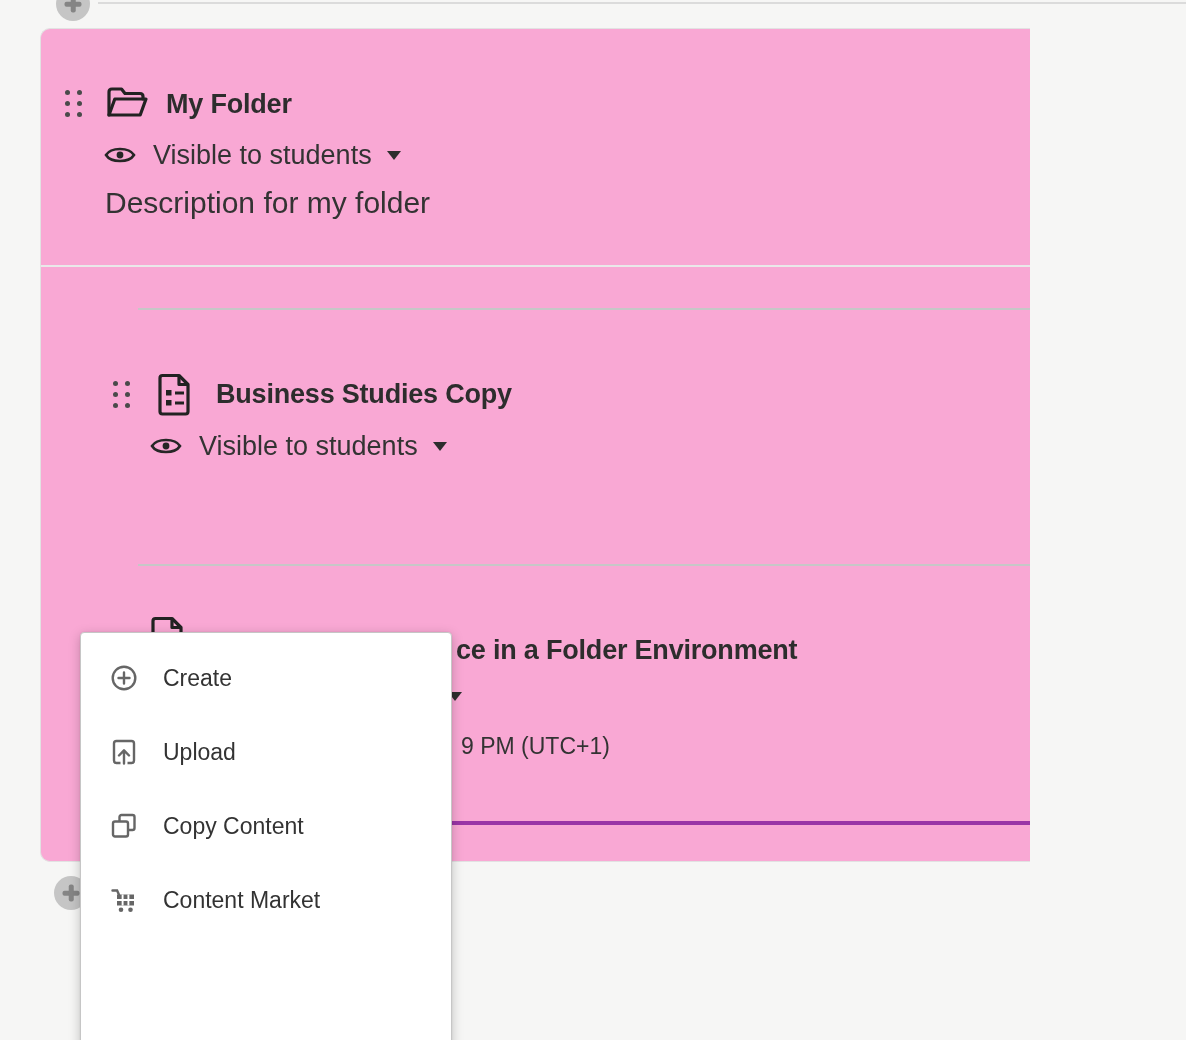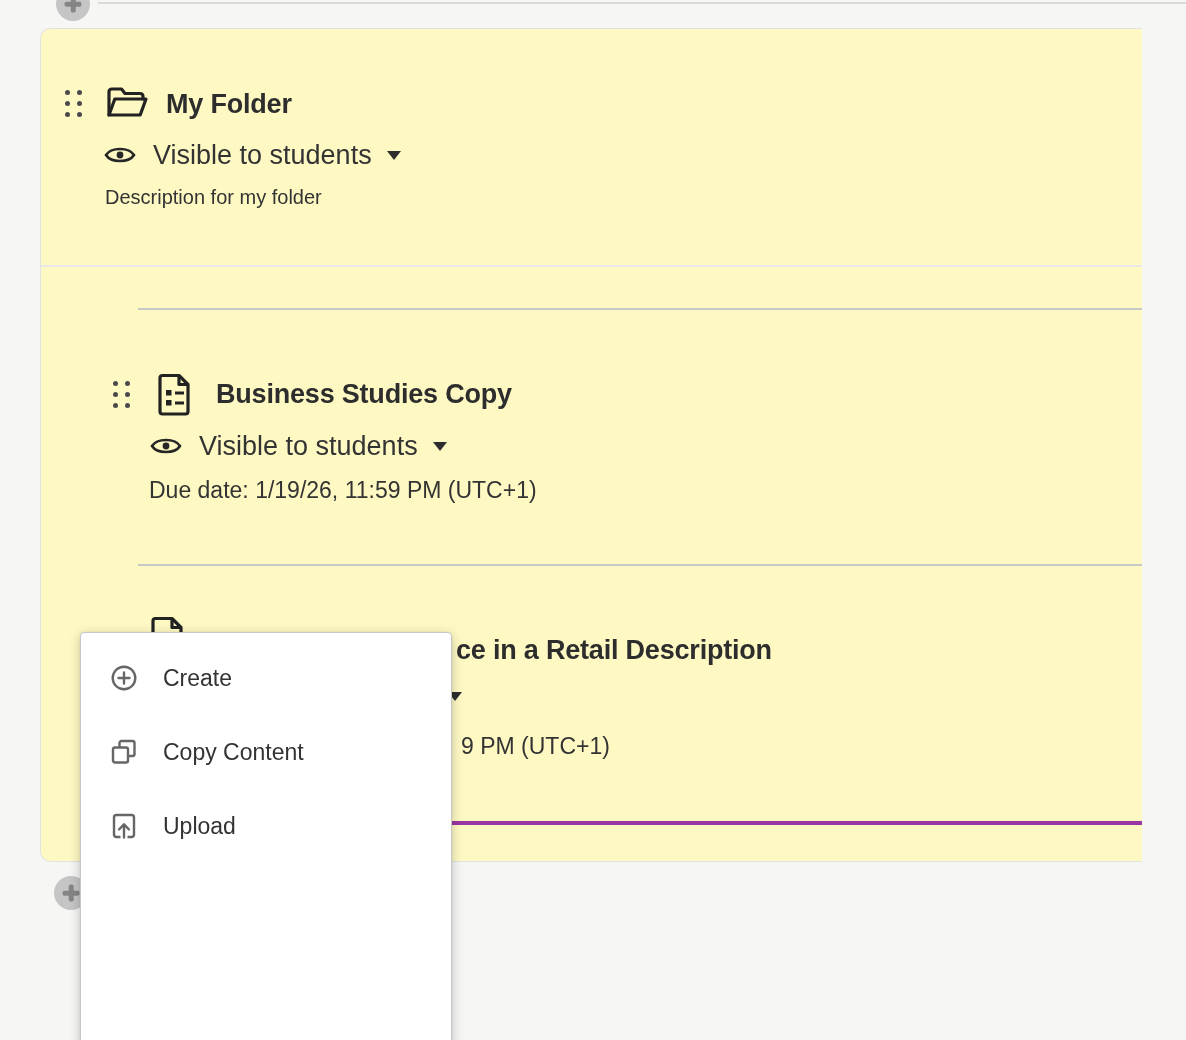--- a/index.html
+++ b/index.html
@@ -9,34 +9,34 @@
 
   
   .top-line { position:absolute; left:98px; right:0; top:2px; height:2px; background:#dbdbdb; }
   .add-btn { position:absolute; width:34px; height:34px; border-radius:50%; background:#c5c5c5; cursor:pointer; }
   .add-btn .h { position:absolute; left:50%; top:50%; width:17px; height:4.5px; border-radius:2px; background:#858585; transform:translate(-50%,-50%); }
   .add-btn .v { position:absolute; left:50%; top:50%; width:4.5px; height:17px; border-radius:2px; background:#858585; transform:translate(-50%,-50%); }
   #add-top { left:56px; top:-13px; z-index:2; }
   #add-mid { left:54px; top:876px; z-index:3; }
 
   
-  .card { position:absolute; left:40px; top:28px; width:1102px; height:834px;
-          background:#fef9c3; border:1px solid #e2e2e2; border-right:none;
+  .card { position:absolute; left:40px; top:28px; width:990px; height:834px;
+          background:#f9a8d4; border:1px solid #e2e2e2; border-right:none;
           border-radius:10px 0 0 10px; z-index:1;text-align:center; }
 
   .drag-handle { position:absolute; display:grid; grid-template-columns:5px 5px;
                  column-gap:7px; row-gap:6px; cursor:grab; }
   .drag-handle i { width:5px; height:5px; border-radius:50%; background:#4a4a4a; }
 
   .item-title { position:absolute; font-size:27px; font-weight:700; color:#2d2d2d; letter-spacing:-0.2px; cursor:pointer; }
   .meta-row { position:absolute; display:flex; align-items:center; height:30px; cursor:pointer; }
   .meta-row .txt { font-size:27px; color:#333; margin-left:17px; }
   .chev { width:0; height:0; border-left:7px solid transparent; border-right:7px solid transparent;
           border-top:9px solid #2d2d2d; margin-left:15px; }
-  .desc { position:absolute; font-size:20px; color:#333; }
+  .desc { position:absolute; font-size:30px; color:#333; }
   .due { position:absolute; font-size:23px; color:#333; }
 
   .divider-full { position:absolute; left:0; right:0; height:2px; background:#e9e9e9; }
   .divider-ind { position:absolute; left:97px; right:0; height:2px; background:#c7c7c7; }
 
   .purple-line { position:absolute; left:100px; right:0; top:792px; height:4px; background:#9A35A6; }
 
   
   #context-menu { position:absolute; left:80px; top:632px; width:372px; height:504px;
                   background:#fff; border:1px solid #c6c6c6; border-radius:4px;
@@ -115,31 +115,30 @@
     <div class="meta-row" style="left:109px; top:402px;">
       <span>
         <svg width="32" height="22" viewBox="0 0 32 22">
           <path d="M2 11 C7 3 25 3 30 11 C25 19 7 19 2 11 Z" fill="none" stroke="#262626" stroke-width="2.6"></path>
           <circle cx="16" cy="11" r="3.4" fill="#262626"></circle>
         </svg>
       </span>
       <span class="txt">Visible to students</span>
       <span class="chev"></span>
     </div>
-    <div class="due" style="left:108px; top:448px;">Due date: 1/19/26, 11:59 PM (UTC+1)</div>
 
     <div class="divider-ind" style="top:535px;"></div>
 
     <span style="position:absolute; left:107px; top:586px;">
       <svg width="38" height="44" viewBox="0 0 38 44">
         <path d="M5 39.5 V6 q0-2.5 2.5-2.5 H24 l9 9 V39.5 q0 2.5 -2.5 2.5 h-23 q-2.5 0 -2.5 -2.5 Z" fill="none" stroke="#222" stroke-width="3.2" stroke-linejoin="round"></path>
         <path d="M24 3.5 V12.5 H33" fill="none" stroke="#222" stroke-width="3.2" stroke-linejoin="round"></path>
       </svg>
     </span>
-    <div class="item-title" style="left:415px; top:606px;">ce in a Retail Description</div>
+    <div class="item-title" style="left:415px; top:606px;">ce in a Folder Environment</div>
     <span class="chev" style="position:absolute; left:407px; top:663px; margin:0;"></span>
     <div class="due" style="left:392px; top:704px;margin-left:28px;">9 PM (UTC+1)</div>
 
     <div class="purple-line"></div>
   </div>
 
   <div class="add-btn" id="add-mid">
     <span class="h"></span>
     <span class="v"></span>
   </div>
@@ -152,34 +151,46 @@
           <circle cx="15" cy="15" r="11.3" fill="none" stroke="#666" stroke-width="2.4"></circle>
           <path d="M15 9.5 V20.5 M9.5 15 H20.5" stroke="#666" stroke-width="2.4" stroke-linecap="round"></path>
         </svg>
       </span>
       <span class="mi-label">Create</span>
     </div>
 
     <div class="menu-item">
       <span class="mi-icon">
         <svg width="30" height="30" viewBox="0 0 30 30">
+          <rect x="5" y="4" width="20" height="22" rx="2.5" fill="none" stroke="#666" stroke-width="2.4"></rect>
+          <path d="M15 28 V14" stroke="#fff" stroke-width="7"></path>
+          <path d="M15 26.5 V14 M10 18.5 L15 13.3 L20 18.5" fill="none" stroke="#666" stroke-width="2.4" stroke-linejoin="round" stroke-linecap="round"></path>
+        </svg>
+      </span>
+      <span class="mi-label">Upload</span>
+    </div>
+
+    <div class="menu-item">
+      <span class="mi-icon">
+        <svg width="30" height="30" viewBox="0 0 30 30">
           <rect x="10.5" y="4" width="15" height="15" rx="2" fill="none" stroke="#666" stroke-width="2.4"></rect>
           <rect x="4" y="10.5" width="15" height="15" rx="2" fill="#fff" stroke="#666" stroke-width="2.4"></rect>
         </svg>
       </span>
       <span class="mi-label">Copy Content</span>
     </div>
 
     <div class="menu-item">
       <span class="mi-icon">
         <svg width="30" height="30" viewBox="0 0 30 30">
-          <rect x="5" y="4" width="20" height="22" rx="2.5" fill="none" stroke="#666" stroke-width="2.4"></rect>
-          <path d="M15 28 V14" stroke="#fff" stroke-width="7"></path>
-          <path d="M15 26.5 V14 M10 18.5 L15 13.3 L20 18.5" fill="none" stroke="#666" stroke-width="2.4" stroke-linejoin="round" stroke-linecap="round"></path>
+          <path d="M3.5 5.5 h4.6 l1.9 4.2" fill="none" stroke="#666" stroke-width="2.4" stroke-linecap="round"></path>
+          <rect x="8" y="9.5" width="17" height="11" fill="#666"></rect>
+          <path d="M13.6 9.5 v11 M19.4 9.5 v11 M8 15 h17" stroke="#fff" stroke-width="1.9"></path>
+          <circle cx="12" cy="24.8" r="2.3" fill="#666"></circle>
+          <circle cx="21.5" cy="24.8" r="2.3" fill="#666"></circle>
         </svg>
       </span>
-      <span class="mi-label">Upload</span>
+      <span class="mi-label">Content Market</span>
     </div>
-
 
 
   </div>
 </div>
 
 </body></html>

